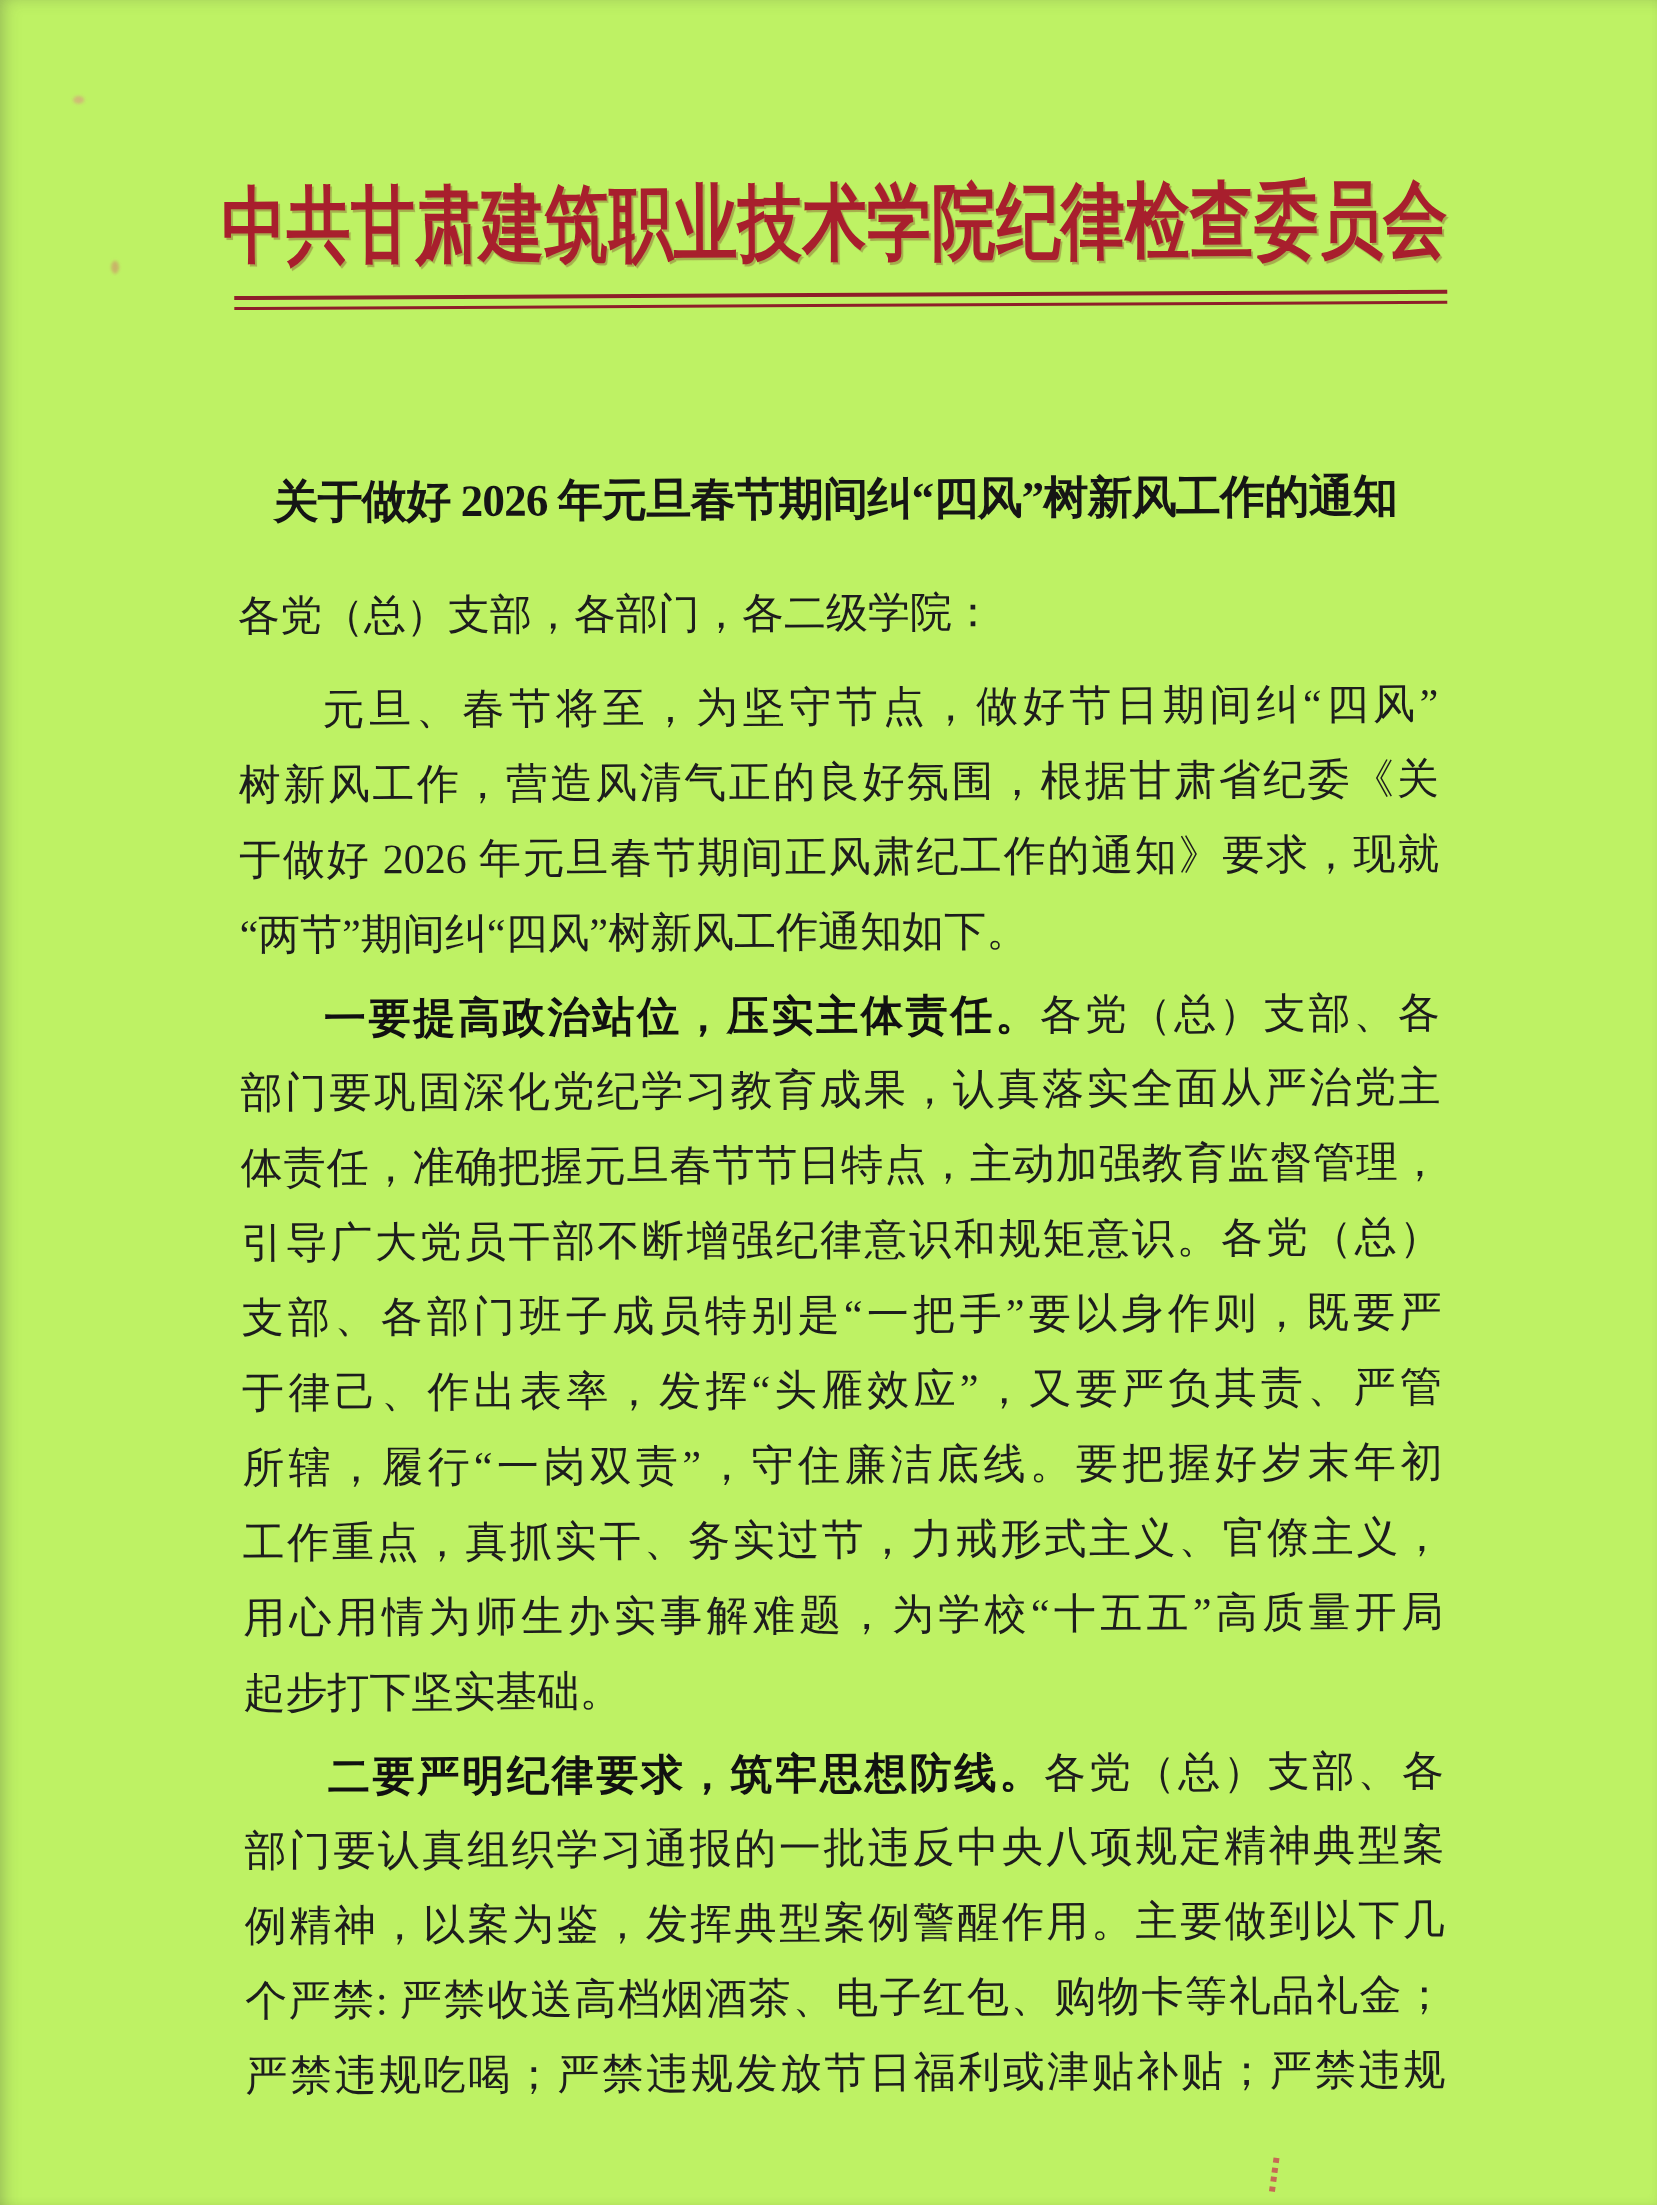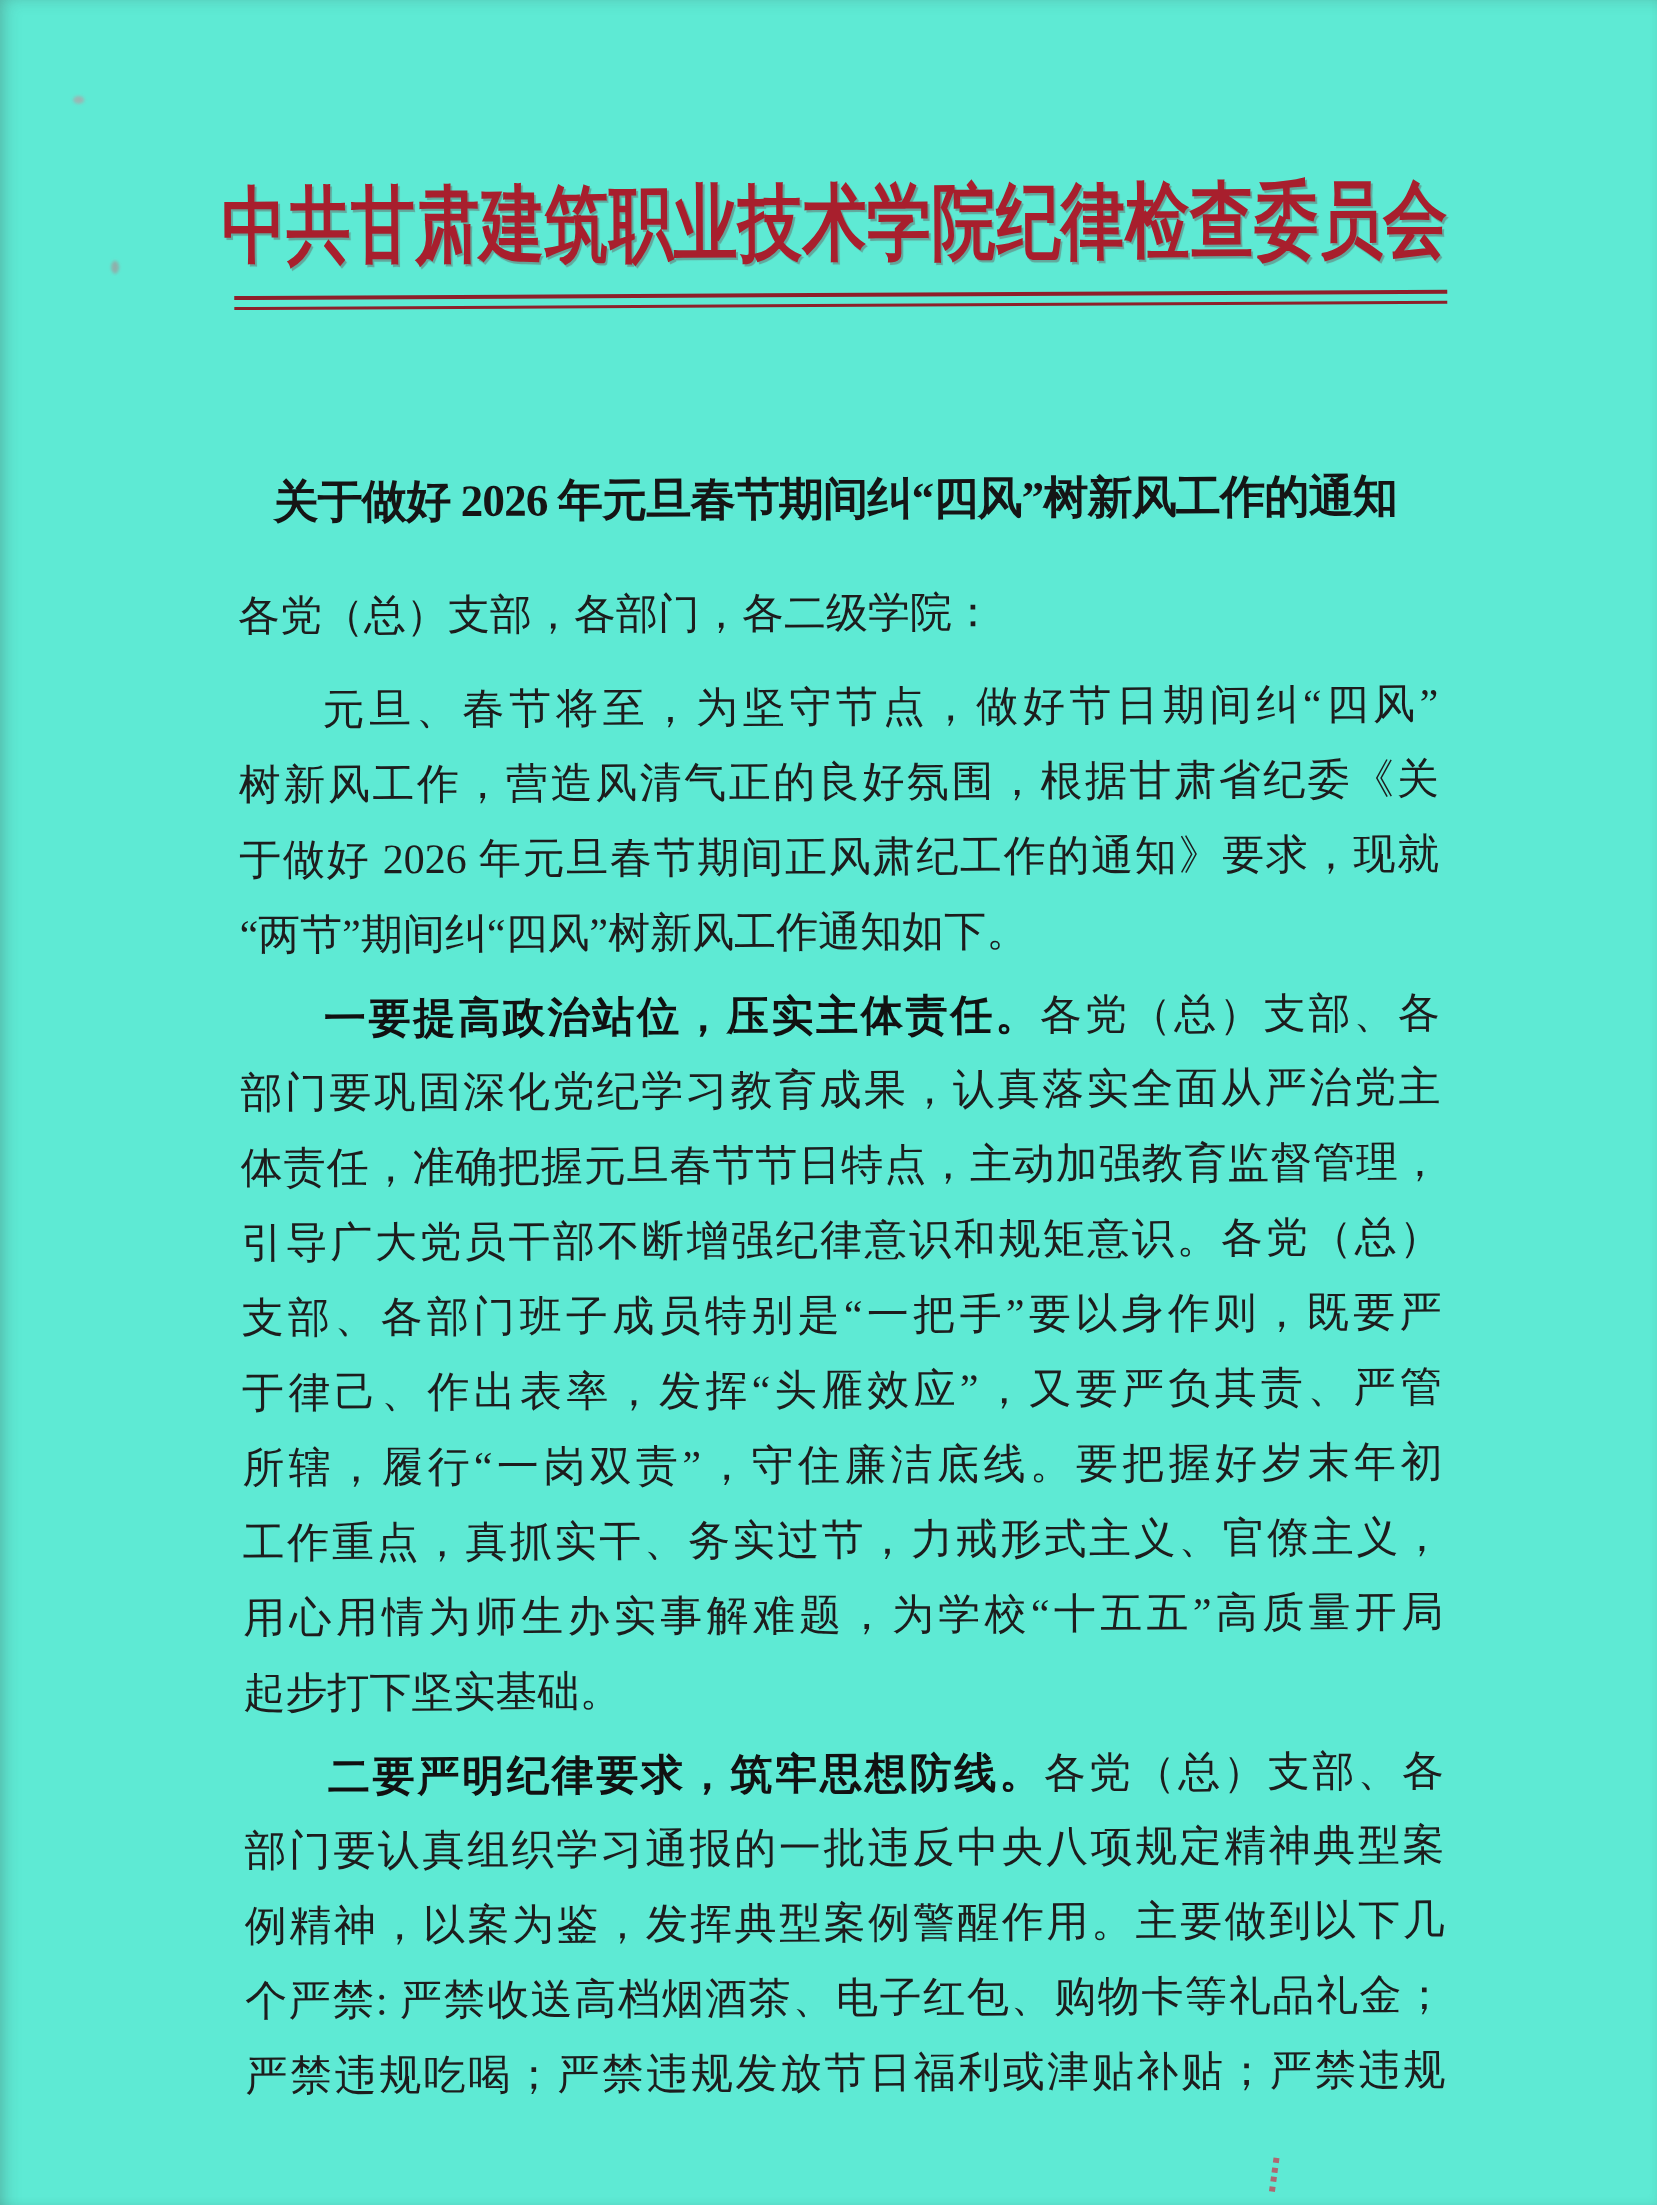--- a/index.html
+++ b/index.html
@@ -1,19 +1,19 @@
 <!DOCTYPE html>
 <html style="--red: #a81f2d; --red-dark: #8e1f2a;font-size:13px"><head>
 <meta charset="utf-8">
 <style>
   html,body{margin:0;padding:0;background:#e9e9e9;}
   .page{
     position:relative;
     width:1658px;height:2205px;
-    background:#5eead4;
+    background:#bef264;
     overflow:hidden;
     font-family:"Liberation Serif","DejaVu Serif",serif;
     box-shadow:inset 13px 6.5px 18px -11.3px rgba(60,60,60,.35), inset -4.9px -4.9px 11.3px -8px rgba(60,60,60,.18);
   }
   .scan{position:absolute;inset:0;transform:rotate(-0.3deg);transform-origin:50% 46%;}
   
   .org-row{position:absolute;top:178px;left:9.7px;width:1658px;text-align:center;}
   .org{
     display:inline-block;
     font-size:83px;font-weight:bold;line-height:1.1;

